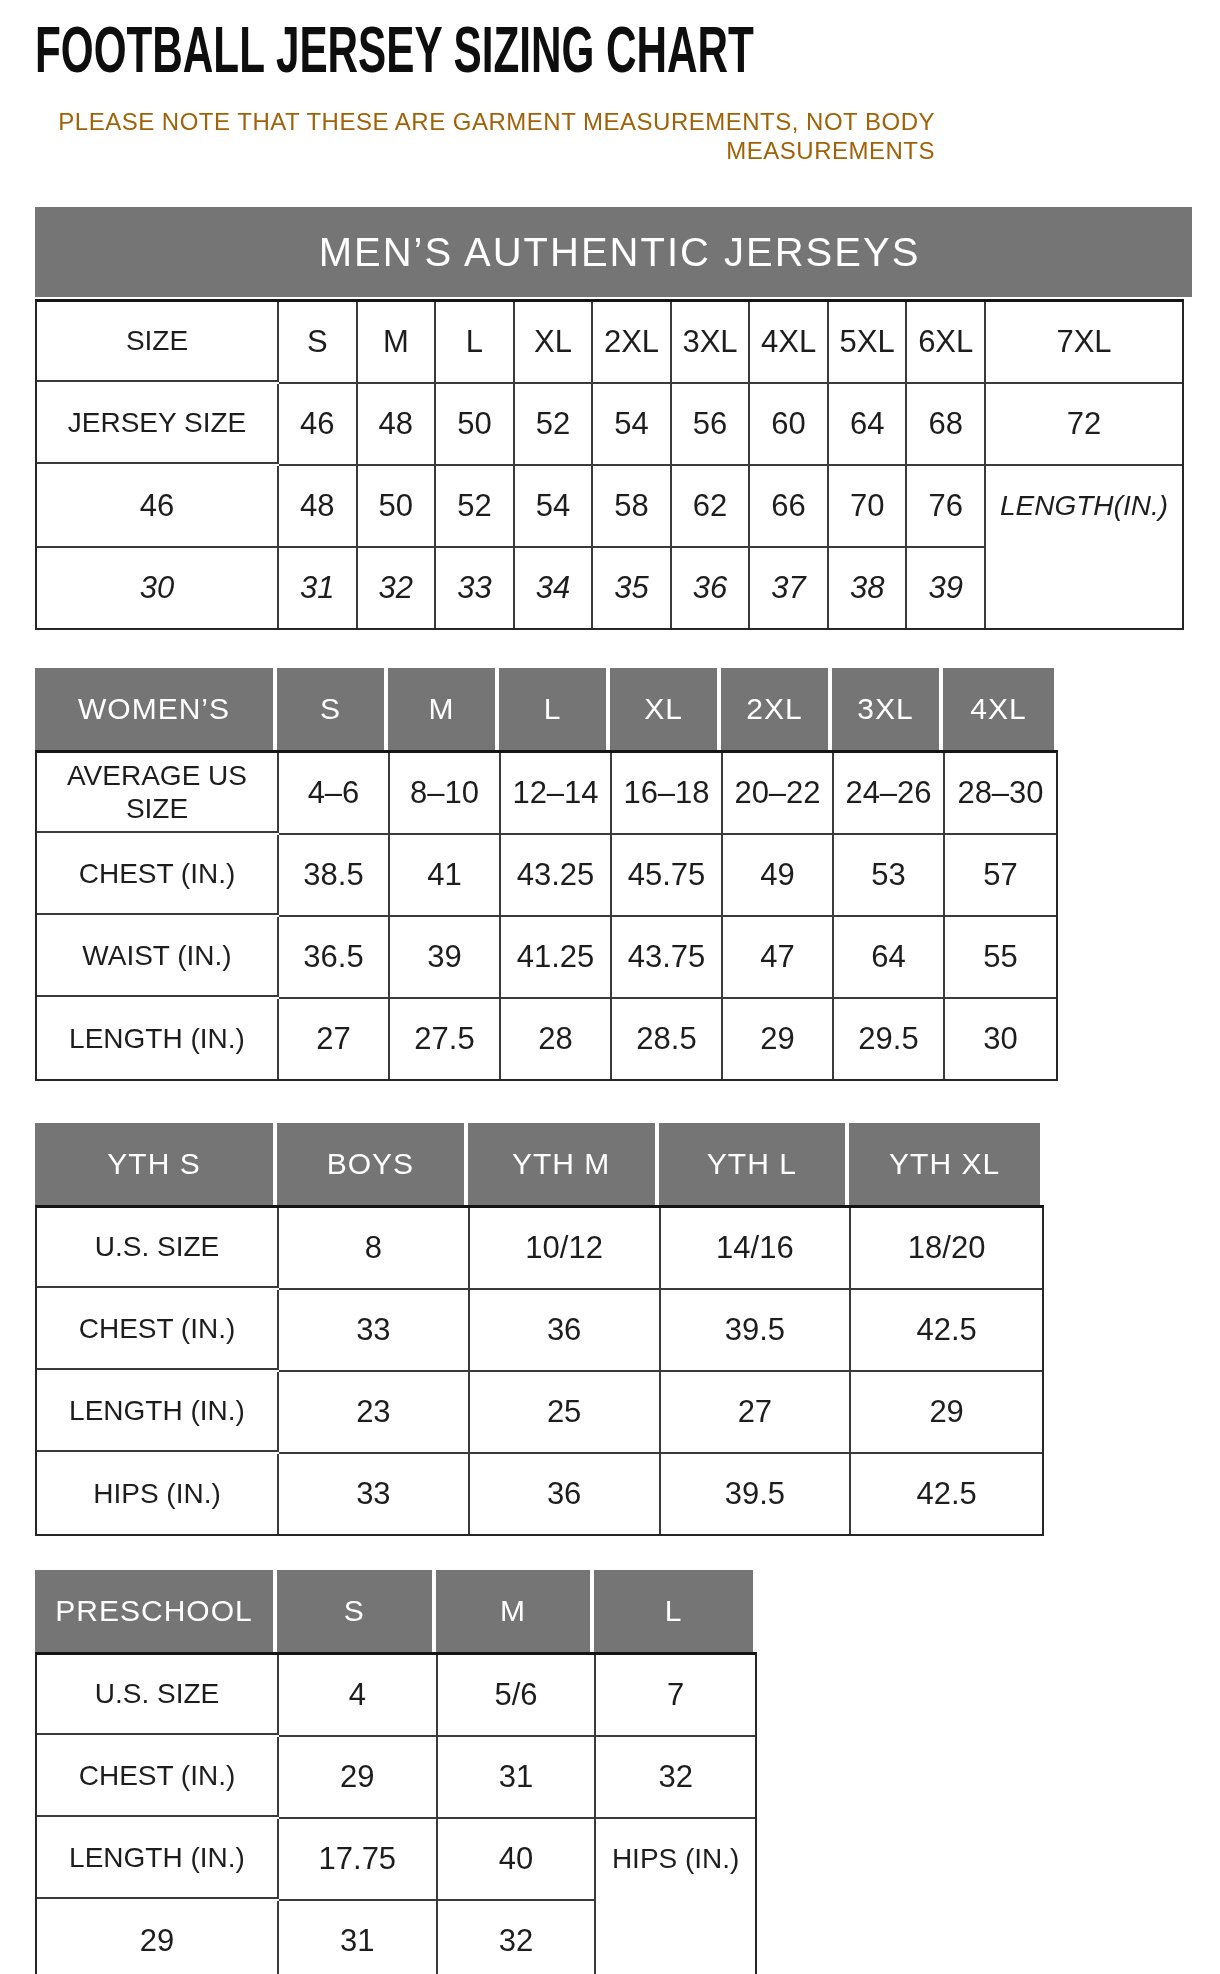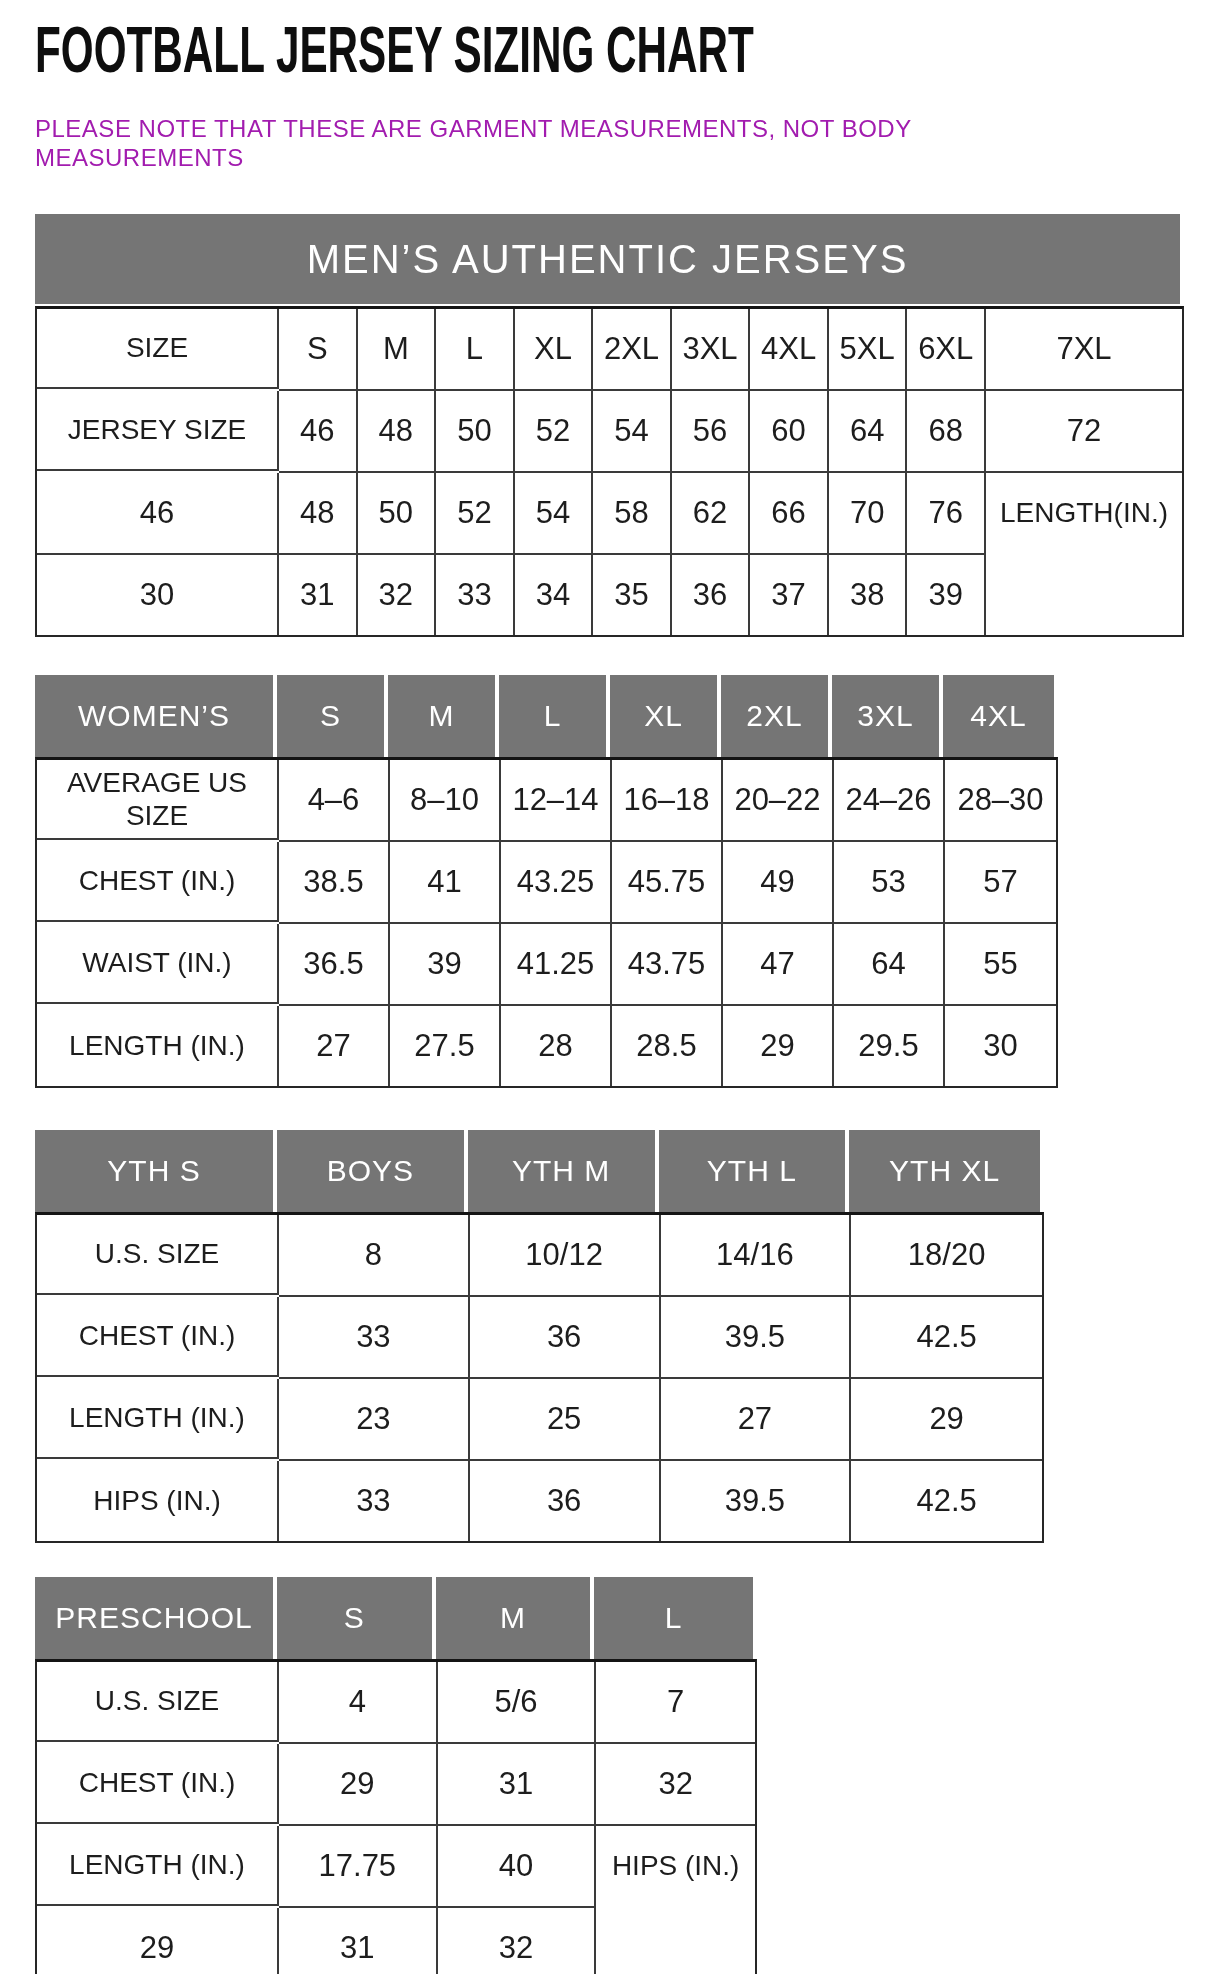--- a/index.html
+++ b/index.html
@@ -8,28 +8,28 @@
     font-family:"Liberation Sans", sans-serif;color:#1d1d1d;
     overflow:hidden;
   }
   .content{padding:18px 0 0 35px;}
   .title{
     font-size:64px;font-weight:bold;color:#0e0e0e;margin:0;
     transform:scaleX(0.66);transform-origin:left center;
     white-space:nowrap;letter-spacing:0px;line-height:1.0;
   }
   .note{
-    color:#a21caf;font-size:24px;line-height:29px;max-width:900px;
-    margin-top:32px;letter-spacing:0.5px;
+    color:#a16207;font-size:24px;line-height:29px;max-width:900px;
+    margin-top:25px;letter-spacing:0.5px;text-align:right;
   }
   .tbl{margin-top:0;}
   .banner{
     width:1145px;height:90px;background:#757575;color:#ffffff;
     display:flex;align-items:center;justify-content:center;
-    font-size:40px;letter-spacing:2px;margin-bottom:2px;
+    font-size:40px;letter-spacing:2px;margin-bottom:2px;padding-left:12px;
   }
   .hdr{display:grid;}
   .hcell{
     background:#757575;color:#ffffff;height:82px;
     display:flex;align-items:center;justify-content:center;
     font-size:30px;letter-spacing:1px;border-right:4px solid #ffffff;
   }
   .hcell:last-child{border-right:none;}
   .grid{display:grid;border:2px solid #262626;border-top:3px solid #141414;background:#fff;}
   .cell{
@@ -38,21 +38,21 @@
     border-right:2px solid #3a3a3a;border-bottom:2px solid #3a3a3a;
   }
   .lbl{font-size:28px;text-align:center;line-height:1.18;padding:16px 14px;box-sizing:border-box;}
   
   .mens .grid{grid-template-columns:242px repeat(10,1fr);width:1145px;}
   .womens .hdr,.womens .grid{grid-template-columns:242px repeat(7,1fr);width:1019px;}
   .boys .hdr,.boys .grid{grid-template-columns:242px repeat(4,1fr);width:1005px;}
   .preschool .hdr,.preschool .grid{grid-template-columns:242px repeat(3,1fr);width:718px;}
   
   .c11 .cell:nth-child(11n){border-right:none;}
-  .c11 .cell:nth-last-child(-n+11){border-bottom:none;}
+  .c11 .cell:nth-last-child(-n+11){border-bottom:none;font-style:italic;}
   .c8 .cell:nth-child(8n){border-right:none;}
   .c8 .cell:nth-last-child(-n+8){border-bottom:none;}
   .c5 .cell:nth-child(5n){border-right:none;}
   .c5 .cell:nth-last-child(-n+5){border-bottom:none;}
   .c4 .cell:nth-child(4n){border-right:none;}
   .c4 .cell:nth-last-child(-n+4){border-bottom:none;}
   .mt-mens{margin-top:42px;}
   .mt-womens{margin-top:38px;}
   .mt-boys{margin-top:42px;}
   .mt-preschool{margin-top:34px;}

